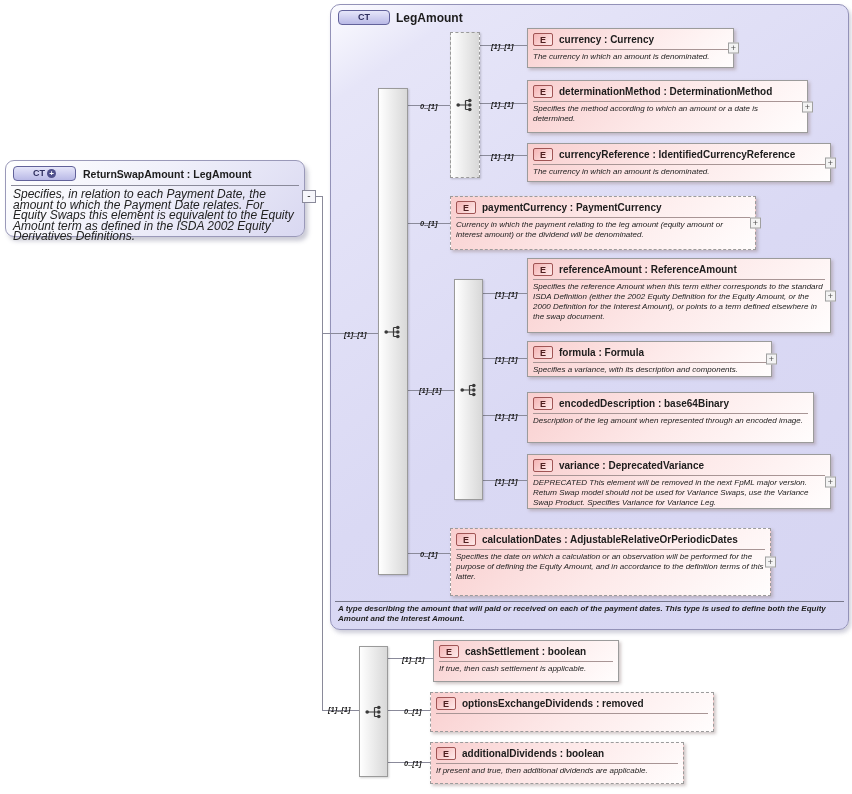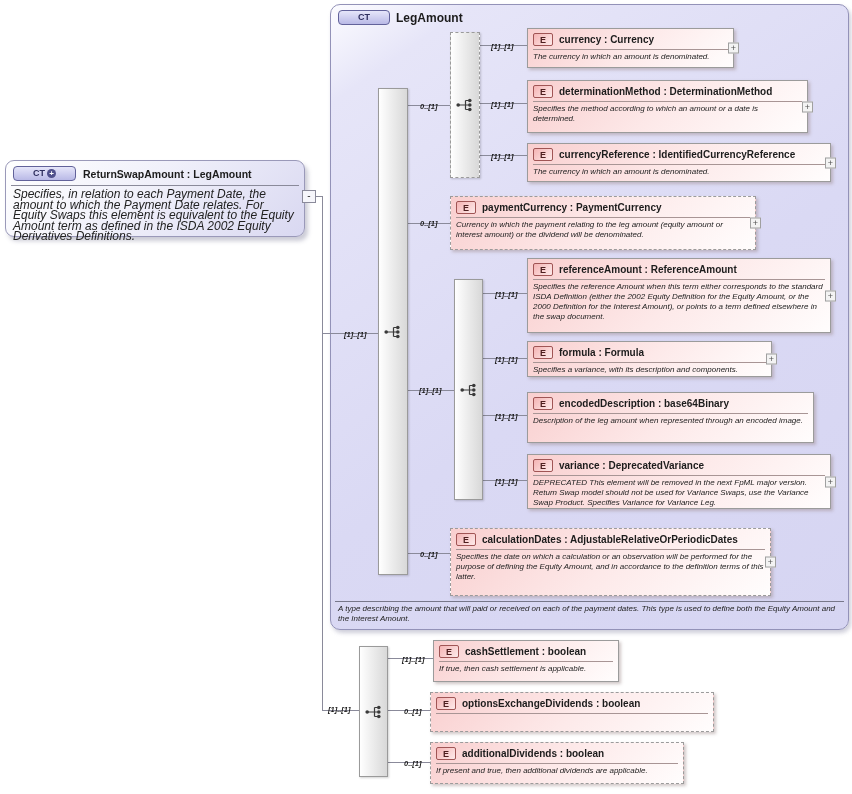--- a/index.html
+++ b/index.html
@@ -17,21 +17,21 @@
   
   .ct-box { position:absolute; left:330px; top:4px; width:519px; height:626px; z-index:1;
     border:1px solid #9392b8; border-radius:10px;
     background:linear-gradient(145deg,#fcfcff 0%, #e6e5f8 10%, #dad9f4 55%, #d6d5f2 100%);
     box-shadow:2px 3px 4px rgba(130,130,160,.4); }
   .ct-header { position:absolute; left:7px; top:5px; display:flex; align-items:center; gap:6px; }
   .ct-badge { display:inline-flex; align-items:center; gap:2px; border:1px solid #62629a; border-radius:4px;
     background:linear-gradient(#e6e6fa,#b9b9e6); color:#2e2e5e; font-size:9px; font-weight:bold; padding:1px 19px; line-height:11px;justify-content:flex-end; }
   .ct-title { font-weight:bold; font-size:12px; color:#1c1c1c; }
   .ct-footer { position:absolute; left:4px; right:4px; bottom:5px; border-top:1px solid #77778a;
-    padding:2px 3px 0 3px; font-style:italic; font-size:8px; line-height:10px; color:#222; }
+    padding:2px 3px 0 3px; font-style:italic; font-size:8px; line-height:10px; color:#222;font-weight:bold; }
 
   
   .root-box { position:absolute; left:5px; top:160px; width:300px; height:77px; z-index:3;
     border:1px solid #9a99b9; border-radius:9px;
     background:linear-gradient(135deg,#ffffff 0%, #f0f0fa 45%, #d9d8f1 100%);
     box-shadow:3px 4px 4px rgba(140,140,165,.45); }
   .root-title { display:flex; align-items:center; gap:7px; padding:5px 7px 3px 7px; font-weight:bold; font-size:10.5px; color:#1c1c1c; white-space:nowrap; }
   .root-sep { height:1px; background:#8a8a9a; margin:1px 5px 2px 5px; }
   .root-ann { padding:1px 7px 2px 7px; font-style:italic; font-size:12px; line-height:10.5px; color:#222; }
   .plus-circle { display:inline-flex; align-items:center; justify-content:center; width:9px; height:9px; border-radius:50%;
@@ -258,21 +258,21 @@
         <span class="e-badge">E</span>
         <span>cashSettlement : boolean</span>
       </div>
     <div class="el-sep"></div>
     <div class="el-ann nw">If true, then cash settlement is applicable.</div>
   </div>
 
   <div class="el dashed" style="left:430px;top:692px;width:284px;height:40px;">
     <div class="el-title">
         <span class="e-badge">E</span>
-        <span>optionsExchangeDividends : boolean</span>
+        <span>optionsExchangeDividends : removed</span>
       </div>
     <div class="el-sep"></div>
   </div>
 
   <div class="el dashed" style="left:430px;top:742px;width:254px;height:42px;">
     <div class="el-title">
         <span class="e-badge">E</span>
         <span>additionalDividends : boolean</span>
       </div>
     <div class="el-sep"></div>

